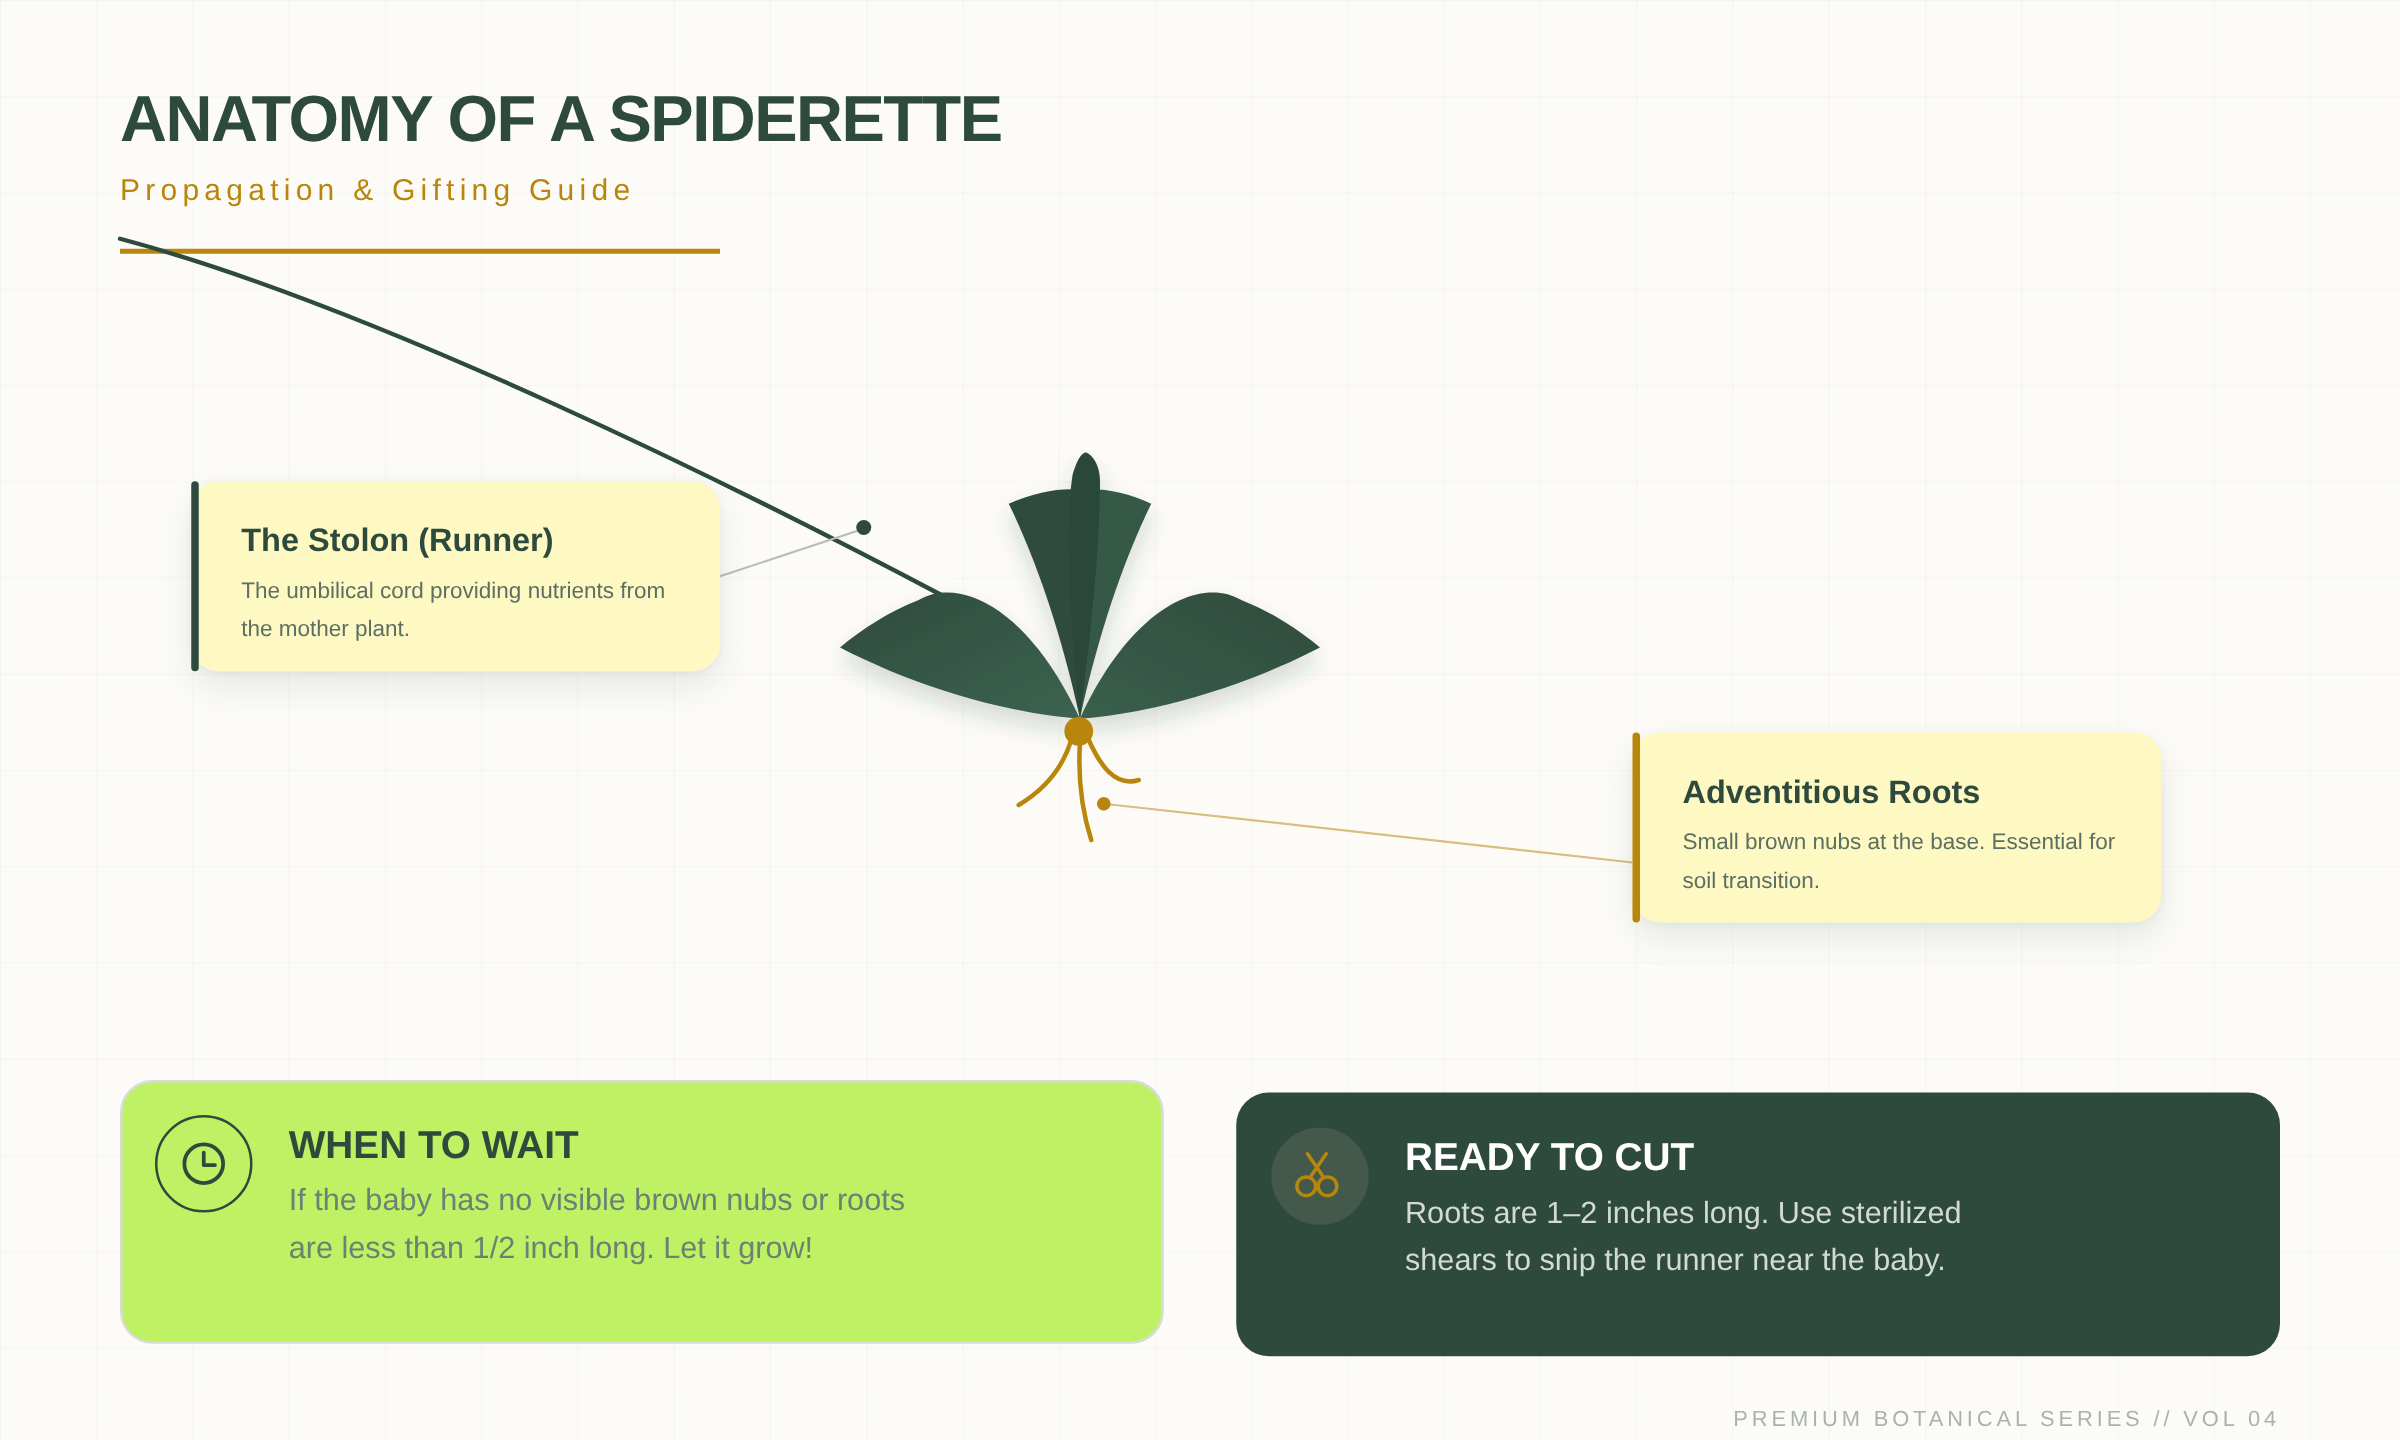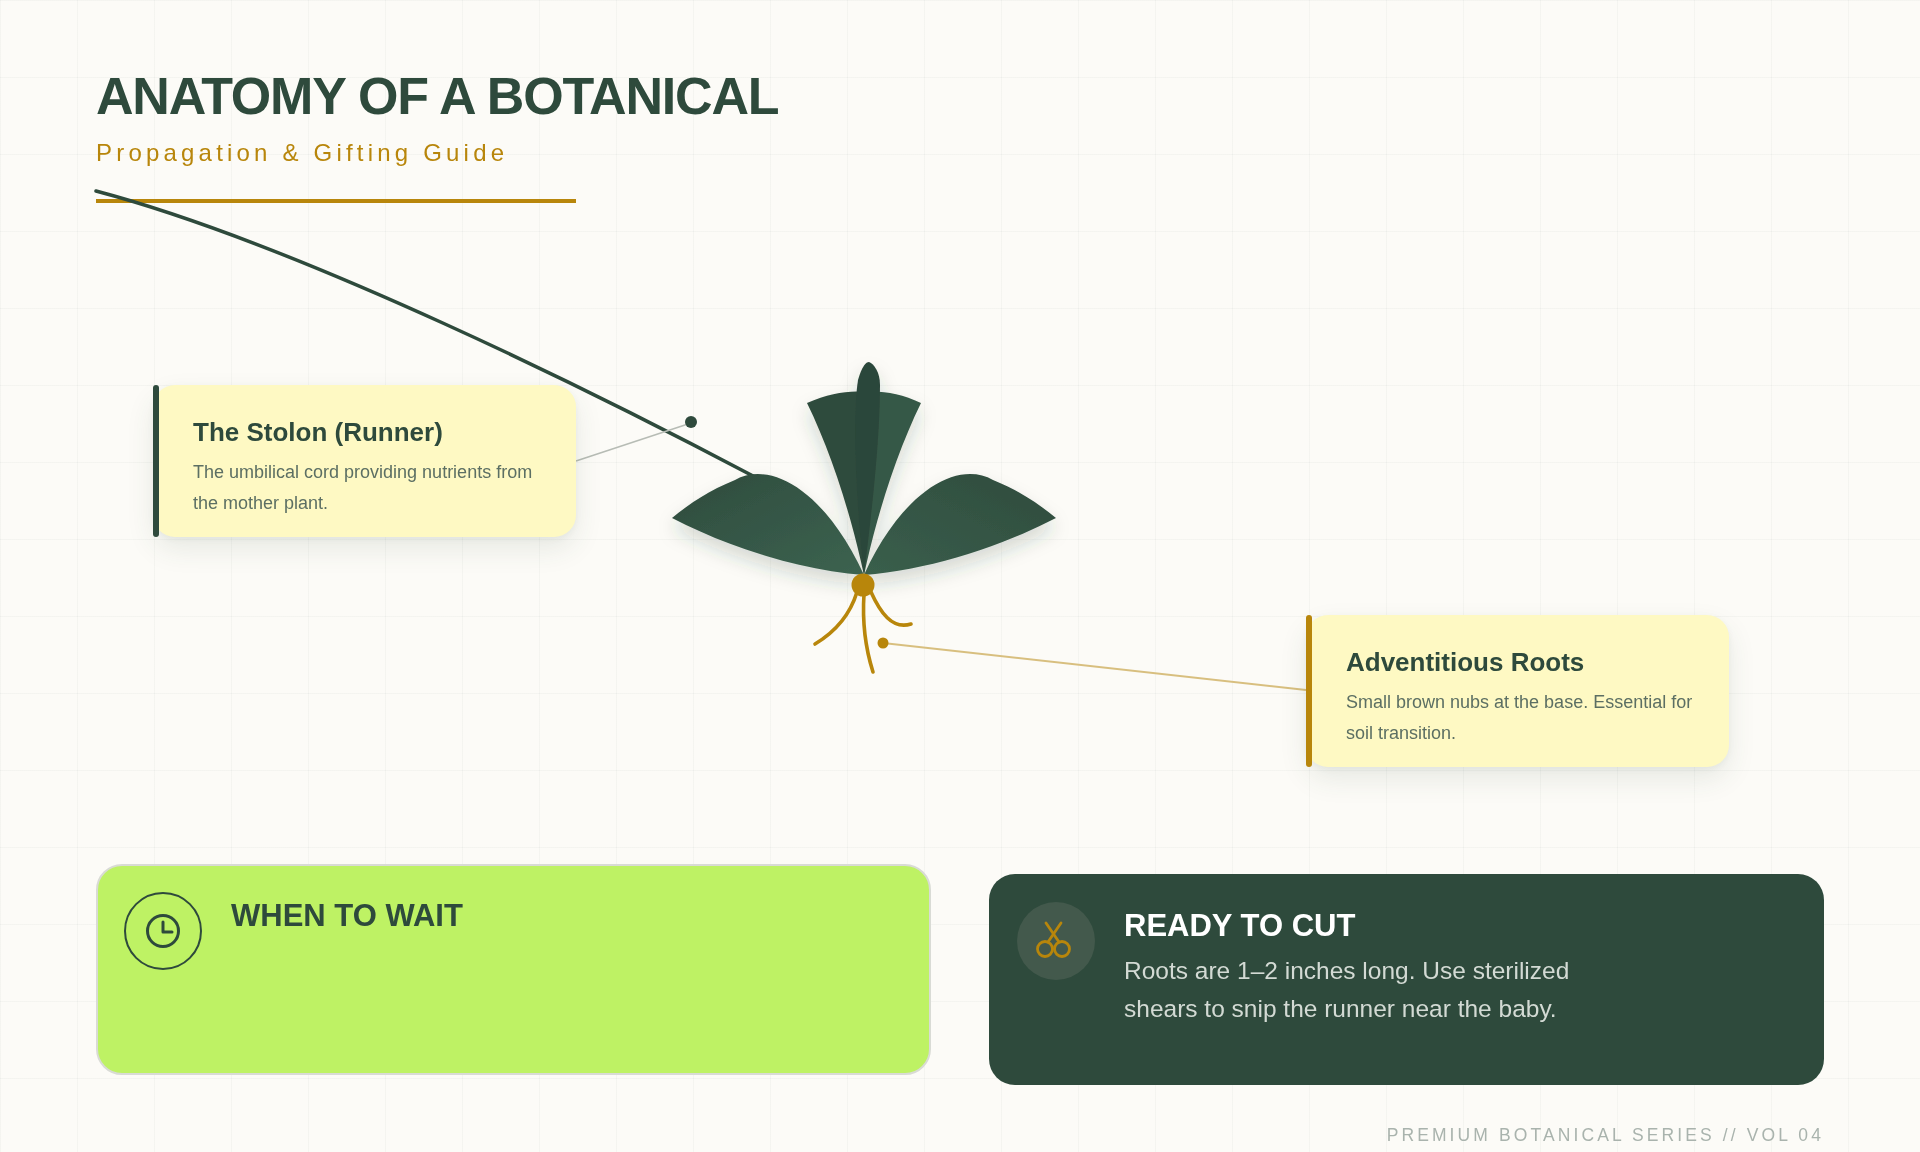--- a/index.html
+++ b/index.html
@@ -70,21 +70,21 @@
   .info-card.cut p { color: #d3dad4; }
   .footer {
     right: 96px; top: 1125px; margin: 0;
     font-size: 17.5px; font-weight: 400; letter-spacing: 3.1px;
     color: #a9b3ad; white-space: nowrap; line-height: 20px;
   }
 </style>
 </head>
 <body>
 
-<h1 class="abs title">ANATOMY OF A BOTANICAL</h1>
+<h1 class="abs title">ANATOMY OF A SPIDERETTE</h1>
 <div class="abs subtitle">Propagation &amp; Gifting Guide</div>
 <div class="abs divider"></div>
 
 <svg class="art" viewBox="0 0 1920 1152" xmlns="http://www.w3.org/2000/svg">
   <defs>
     <linearGradient id="leafGrad" x1="0" y1="0" x2="1" y2="1">
       <stop offset="0" stop-color="#2f4b3d"></stop>
       <stop offset="1" stop-color="#3c6350"></stop>
     </linearGradient>
     <linearGradient id="leafGradR" x1="1" y1="0" x2="0" y2="1">
@@ -127,34 +127,35 @@
   <circle cx="863" cy="585" r="11.5" fill="#b8860b"></circle>
   <circle cx="883" cy="643" r="5.5" fill="#b8860b"></circle>
 </svg>
 
 <div class="callout" style="left:153px; top:385px;">
   <div class="bar" style="background:#2e4a3c;"></div>
   <h3>The Stolon (Runner)</h3>
   <p>The umbilical cord providing nutrients from the mother plant.</p>
 </div>
 
-<div class="callout" style="left:1306px; top:615px;">
+<div class="callout" style="left:1306px; top:586px;">
   <div class="bar" style="background:#b8860b;"></div>
   <h3>Adventitious Roots</h3>
   <p>Small brown nubs at the base. Essential for soil transition.</p>
 </div>
 
 <div class="info-card wait">
   <div class="icon-circle">
     <svg viewBox="0 0 78 78">
       <circle cx="37" cy="37" r="15.5" fill="none" stroke="#2e4a3c" stroke-width="3"></circle>
       <path d="M 37 28 L 37 38 L 46 38" fill="none" stroke="#2e4a3c" stroke-width="3" stroke-linecap="round" stroke-linejoin="round"></path>
     </svg>
   </div>
   <h4>WHEN TO WAIT</h4>
+  <p>If the baby has no visible brown nubs or roots are less than 1/2 inch long. Let it grow!</p>
 </div>
 
 <div class="info-card cut">
   <div class="icon-circle">
     <svg viewBox="0 0 78 78">
       <g fill="none" stroke="#b8860b" stroke-width="2.8" stroke-linecap="round">
         <circle cx="28" cy="47" r="7.5"></circle>
         <circle cx="45" cy="47" r="7.5"></circle>
         <path d="M 31 40 L 44 21"></path>
         <path d="M 42 40 L 29 21"></path>

